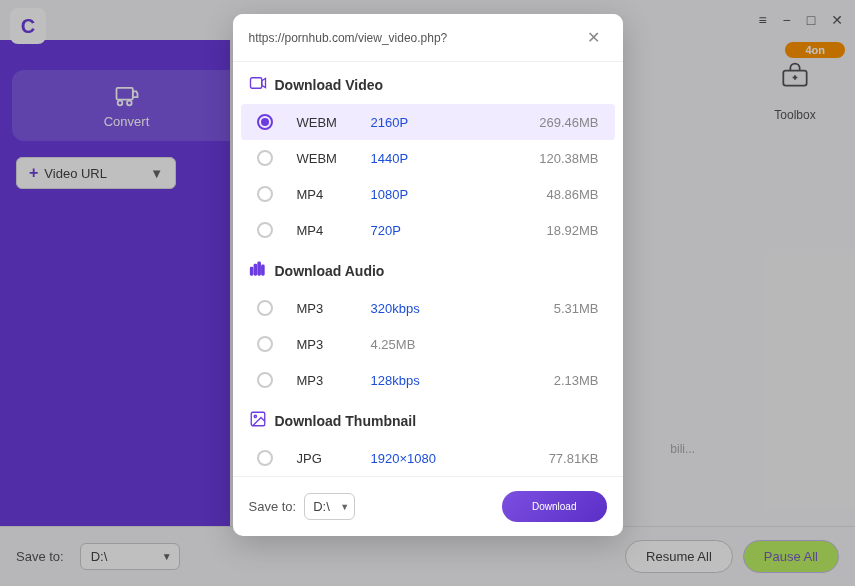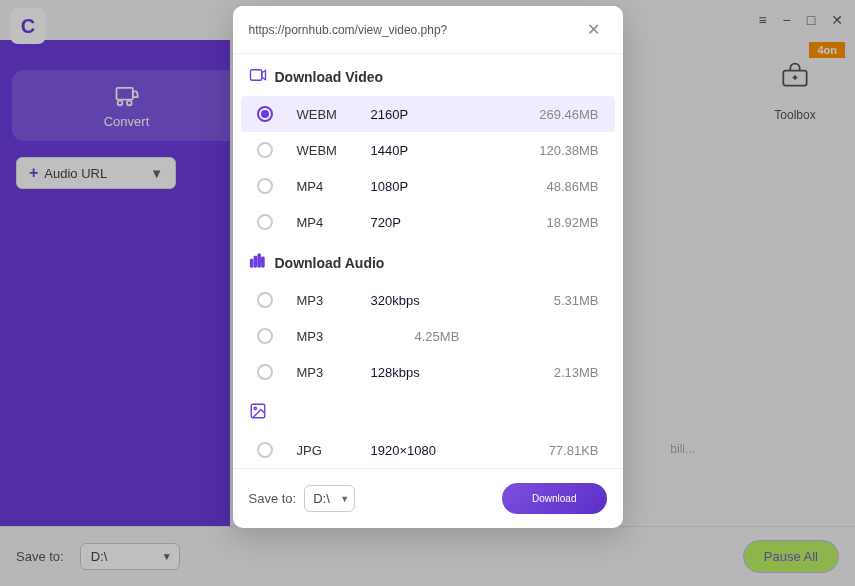--- a/index.html
+++ b/index.html
@@ -153,22 +153,22 @@
     .toolbox-item svg {
       width: 28px;
       height: 28px;
     }
     .yfon-badge {
       position: absolute;
       top: 42px;
       right: 10px;
       background: #ff9500;
       color: white;
-      border-radius: 0;
-      padding: 2px 8px;
+      border-radius: 8px;
+      padding: 2px 20px;
       font-size: 11px;
       font-weight: bold;
     }
 
     
     .bottom-bar {
       height: 60px;
       background: #f5f5f7;
       display: flex;
       align-items: center;
@@ -248,21 +248,21 @@
     }
 
     
     .modal-overlay {
       position: absolute;
       inset: 0;
       background: rgba(0,0,0,0.25);
       display: flex;
       align-items: flex-start;
       justify-content: center;
-      padding-top: 6px;
+      padding-top: 14px;
       z-index: 100;
     }
 
     .modal {
       width: 390px;
       background: white;
       border-radius: 10px;
       box-shadow: 0 8px 32px rgba(0,0,0,0.2);
       display: flex;
       flex-direction: column;
@@ -344,27 +344,26 @@
       background: #6c3ce1;
     }
 
     .option-format {
       font-size: 13px;
       color: #333;
       min-width: 50px;
     }
     .option-quality {
       font-size: 13px;
-      color: #0f172a;
+      color: #1d4ed8;
       flex: 1;
     }
     .option-size {
       font-size: 13px;
       color: #888;
-      margin-left: 44px;
     }
 
     .modal-footer {
       padding: 14px 16px;
       display: flex;
       align-items: center;
       justify-content: space-between;
       border-top: 1px solid #eee;
     }
     .save-to-footer {
@@ -434,21 +433,21 @@
             <path d="M17 8h3l1 2v3h-4V8z" stroke="white"></path>
             <circle cx="6" cy="18" r="2" stroke="white"></circle>
             <circle cx="14" cy="18" r="2" stroke="white"></circle>
           </svg>
           <span>Convert</span>
         </div>
       </div>
       <div class="paste-url-area">
         <div class="paste-url-btn">
           <span class="plus">+</span>
-          <span>Audio URL</span>
+          <span>Video URL</span>
           <span class="chevron">▼</span>
         </div>
       </div>
     </div>
 
     <div class="main-area">
       <span class="support-text">Sup</span>
       <span class="support-text2">bili...</span>
     </div>
 
@@ -468,20 +467,21 @@
   </div>
 
   <div class="bottom-bar">
     <span class="save-to-label">Save to:</span>
     <div class="save-to-wrapper">
       <select class="save-to-select">
         <option>D:\</option>
       </select>
     </div>
     <div class="bottom-right-btns">
+      <button class="btn-resume">Resume All</button>
       <button class="btn-pause">Pause All</button>
     </div>
   </div>
 
 </div>
 
 <div class="modal-overlay">
   <div class="modal">
 
     <div class="modal-header">
@@ -557,20 +557,21 @@
       </div>
 
       <div class="section-header">
         <span class="section-icon">
           <svg width="18" height="18" viewBox="0 0 24 24" fill="none" stroke="#6c3ce1" stroke-width="1.8">
             <rect x="3" y="3" width="18" height="18" rx="2"></rect>
             <circle cx="8.5" cy="8.5" r="1.5"></circle>
             <path d="M21 15l-5-5L5 21"></path>
           </svg>
         </span>
+        <span>Download Thumbnail</span>
       </div>
 
       <div class="download-option">
         <div class="radio-btn"></div>
         <span class="option-format">JPG</span>
         <span class="option-quality">1920×1080</span>
         <span class="option-size">77.81KB</span>
       </div>
 
     </div>

